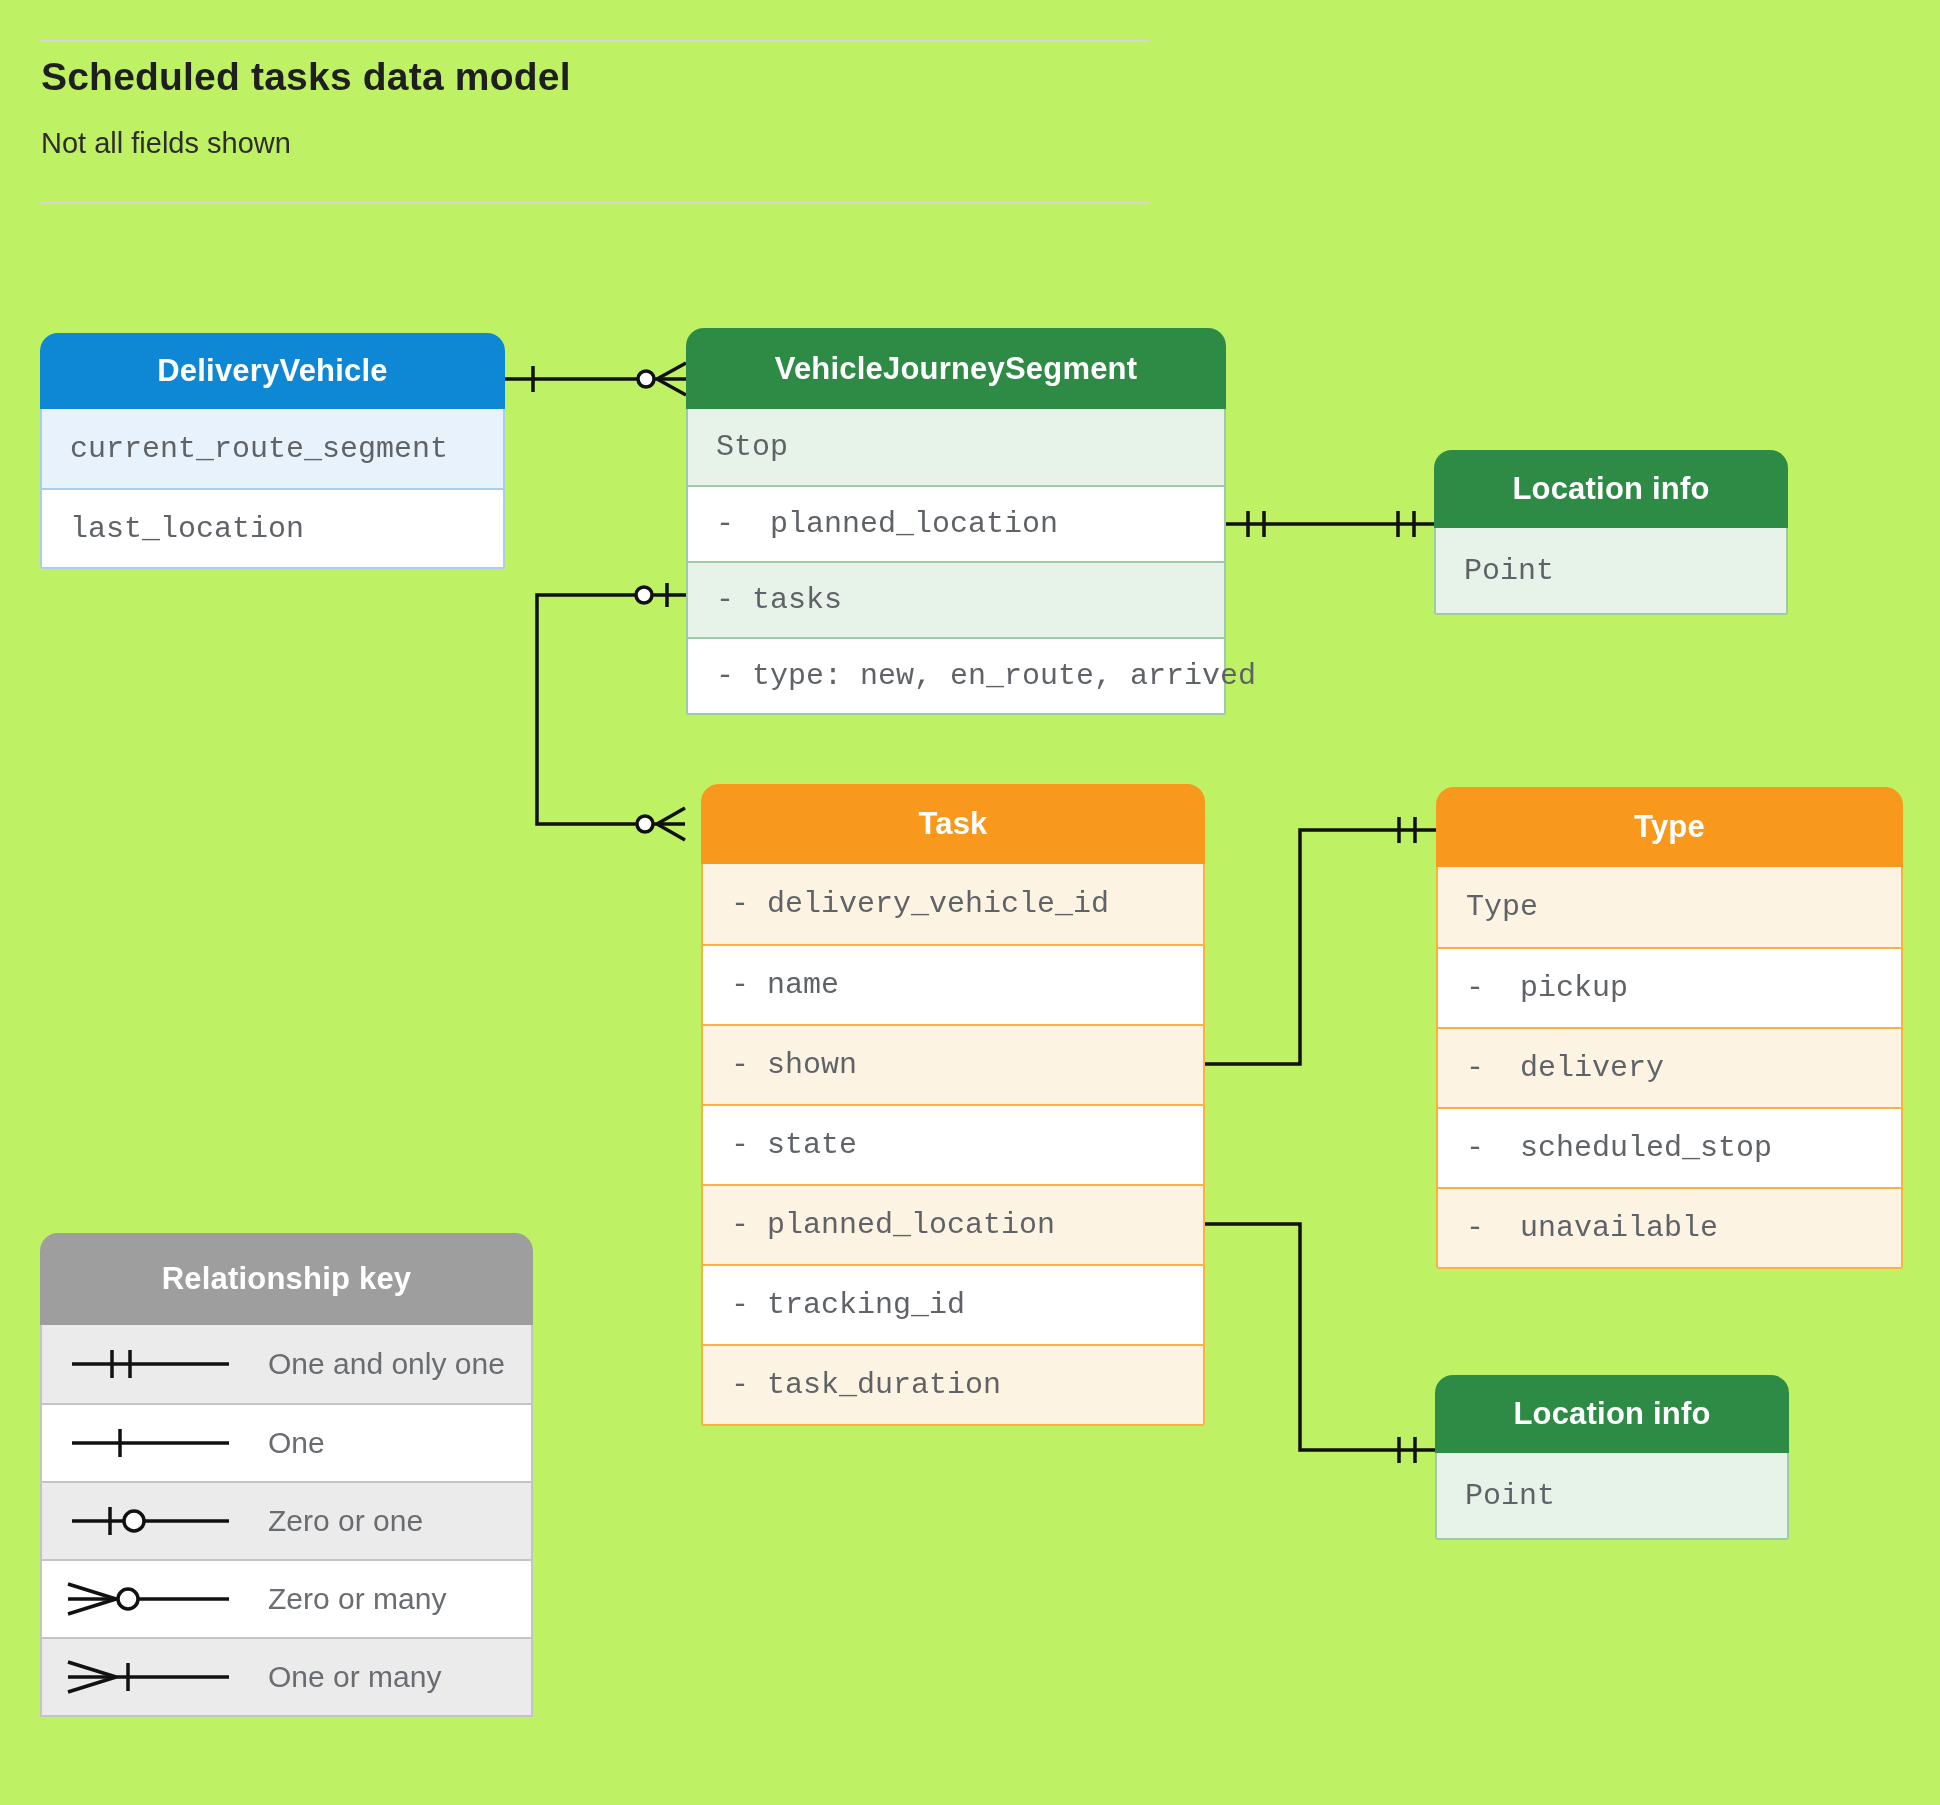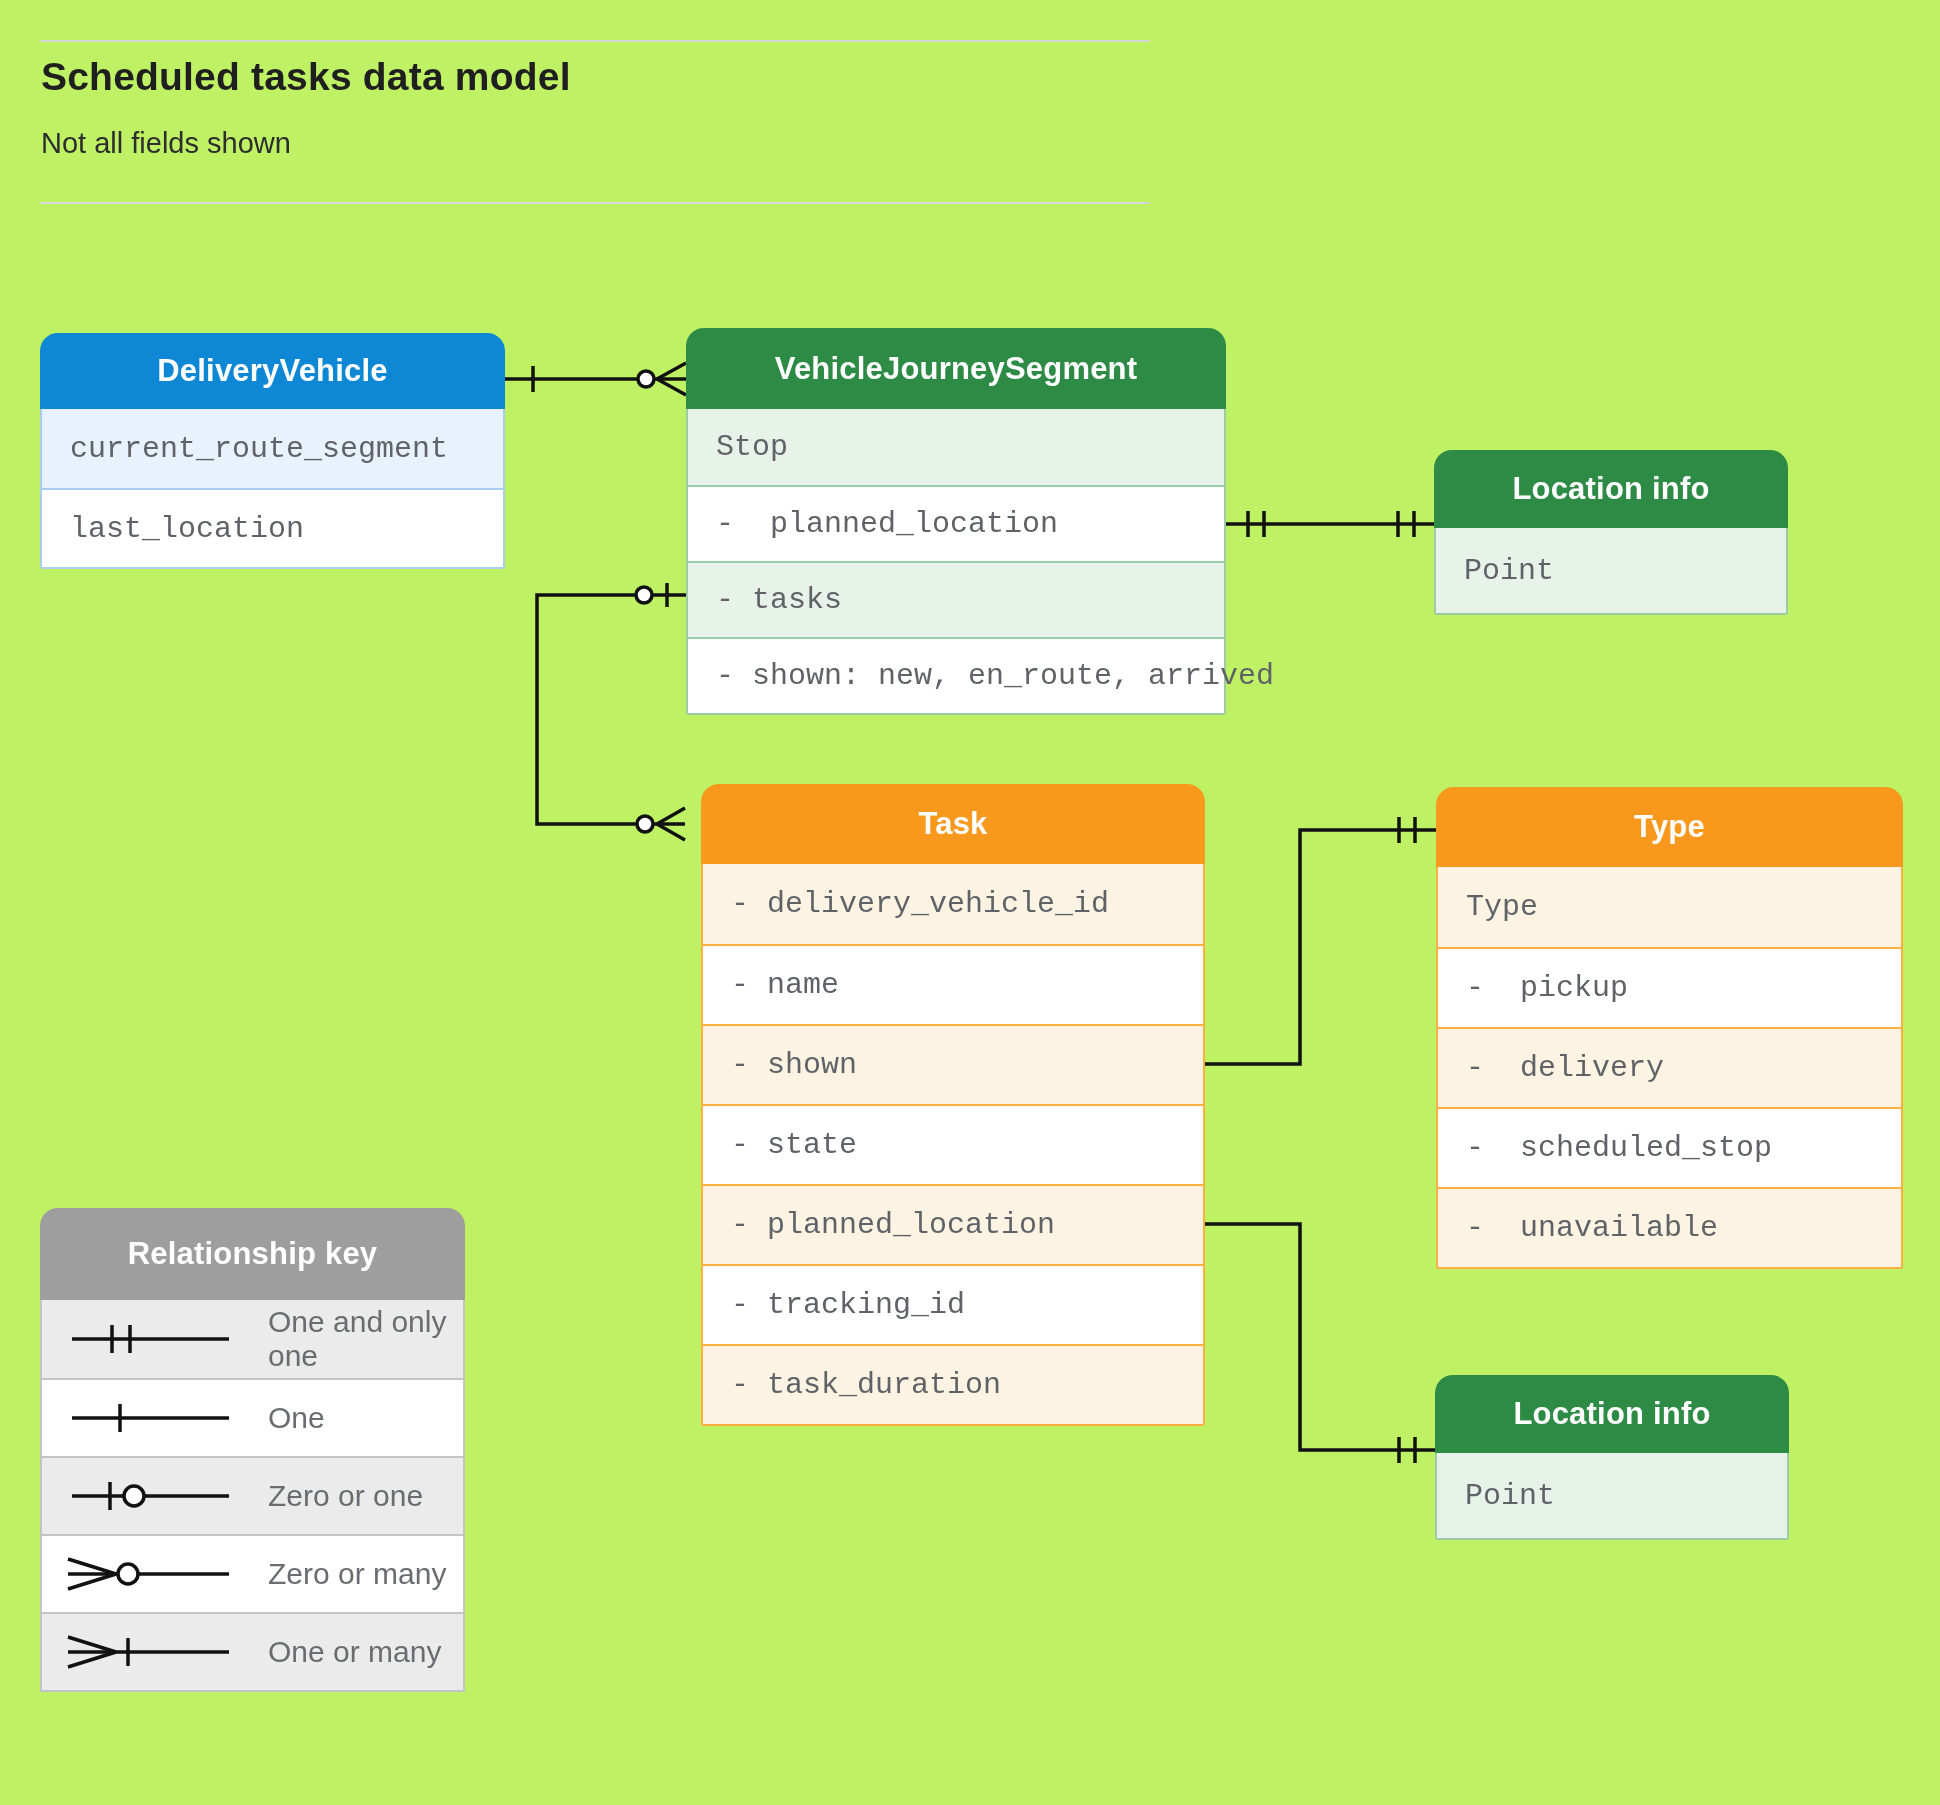--- a/index.html
+++ b/index.html
@@ -113,21 +113,21 @@
         <div class="row">last_location</div>
       </div>
   </div>
 
   <div class="entity theme-green" style="left:686px; top:328px; width:540px; --hh:81px; --rh:76px;">
     <div class="hd">VehicleJourneySegment</div>
     <div class="rows">
         <div class="row">Stop</div>
         <div class="row">-  planned_location</div>
         <div class="row">- tasks</div>
-        <div class="row">- shown: new, en_route, arrived</div>
+        <div class="row">- type: new, en_route, arrived</div>
       </div>
   </div>
 
   <div class="entity theme-green" style="left:1434px; top:450px; width:354px; --hh:78px; --rh:85px;">
     <div class="hd">Location info</div>
     <div class="rows">
         <div class="row">Point</div>
       </div>
   </div>
 
@@ -155,21 +155,21 @@
       </div>
   </div>
 
   <div class="entity theme-green" style="left:1435px; top:1375px; width:354px; --hh:78px; --rh:85px;">
     <div class="hd">Location info</div>
     <div class="rows">
         <div class="row">Point</div>
       </div>
   </div>
 
-  <div id="legend" class="entity theme-gray" style="left:40px; top:1208px; width:425px; --hh:92px;">
+  <div id="legend" class="entity theme-gray" style="left:40px; top:1233px; width:493px; --hh:92px;">
     <div class="hd">Relationship key</div>
     <div class="lrows">
       <div class="lrow">
         <svg class="sym" viewBox="0 0 172 48">
           <line x1="8" y1="24" x2="165" y2="24"></line>
           <line x1="48" y1="10" x2="48" y2="38"></line>
           <line x1="66" y1="10" x2="66" y2="38"></line>
         </svg>
         <span class="lbl">One and only one</span>
       </div>

